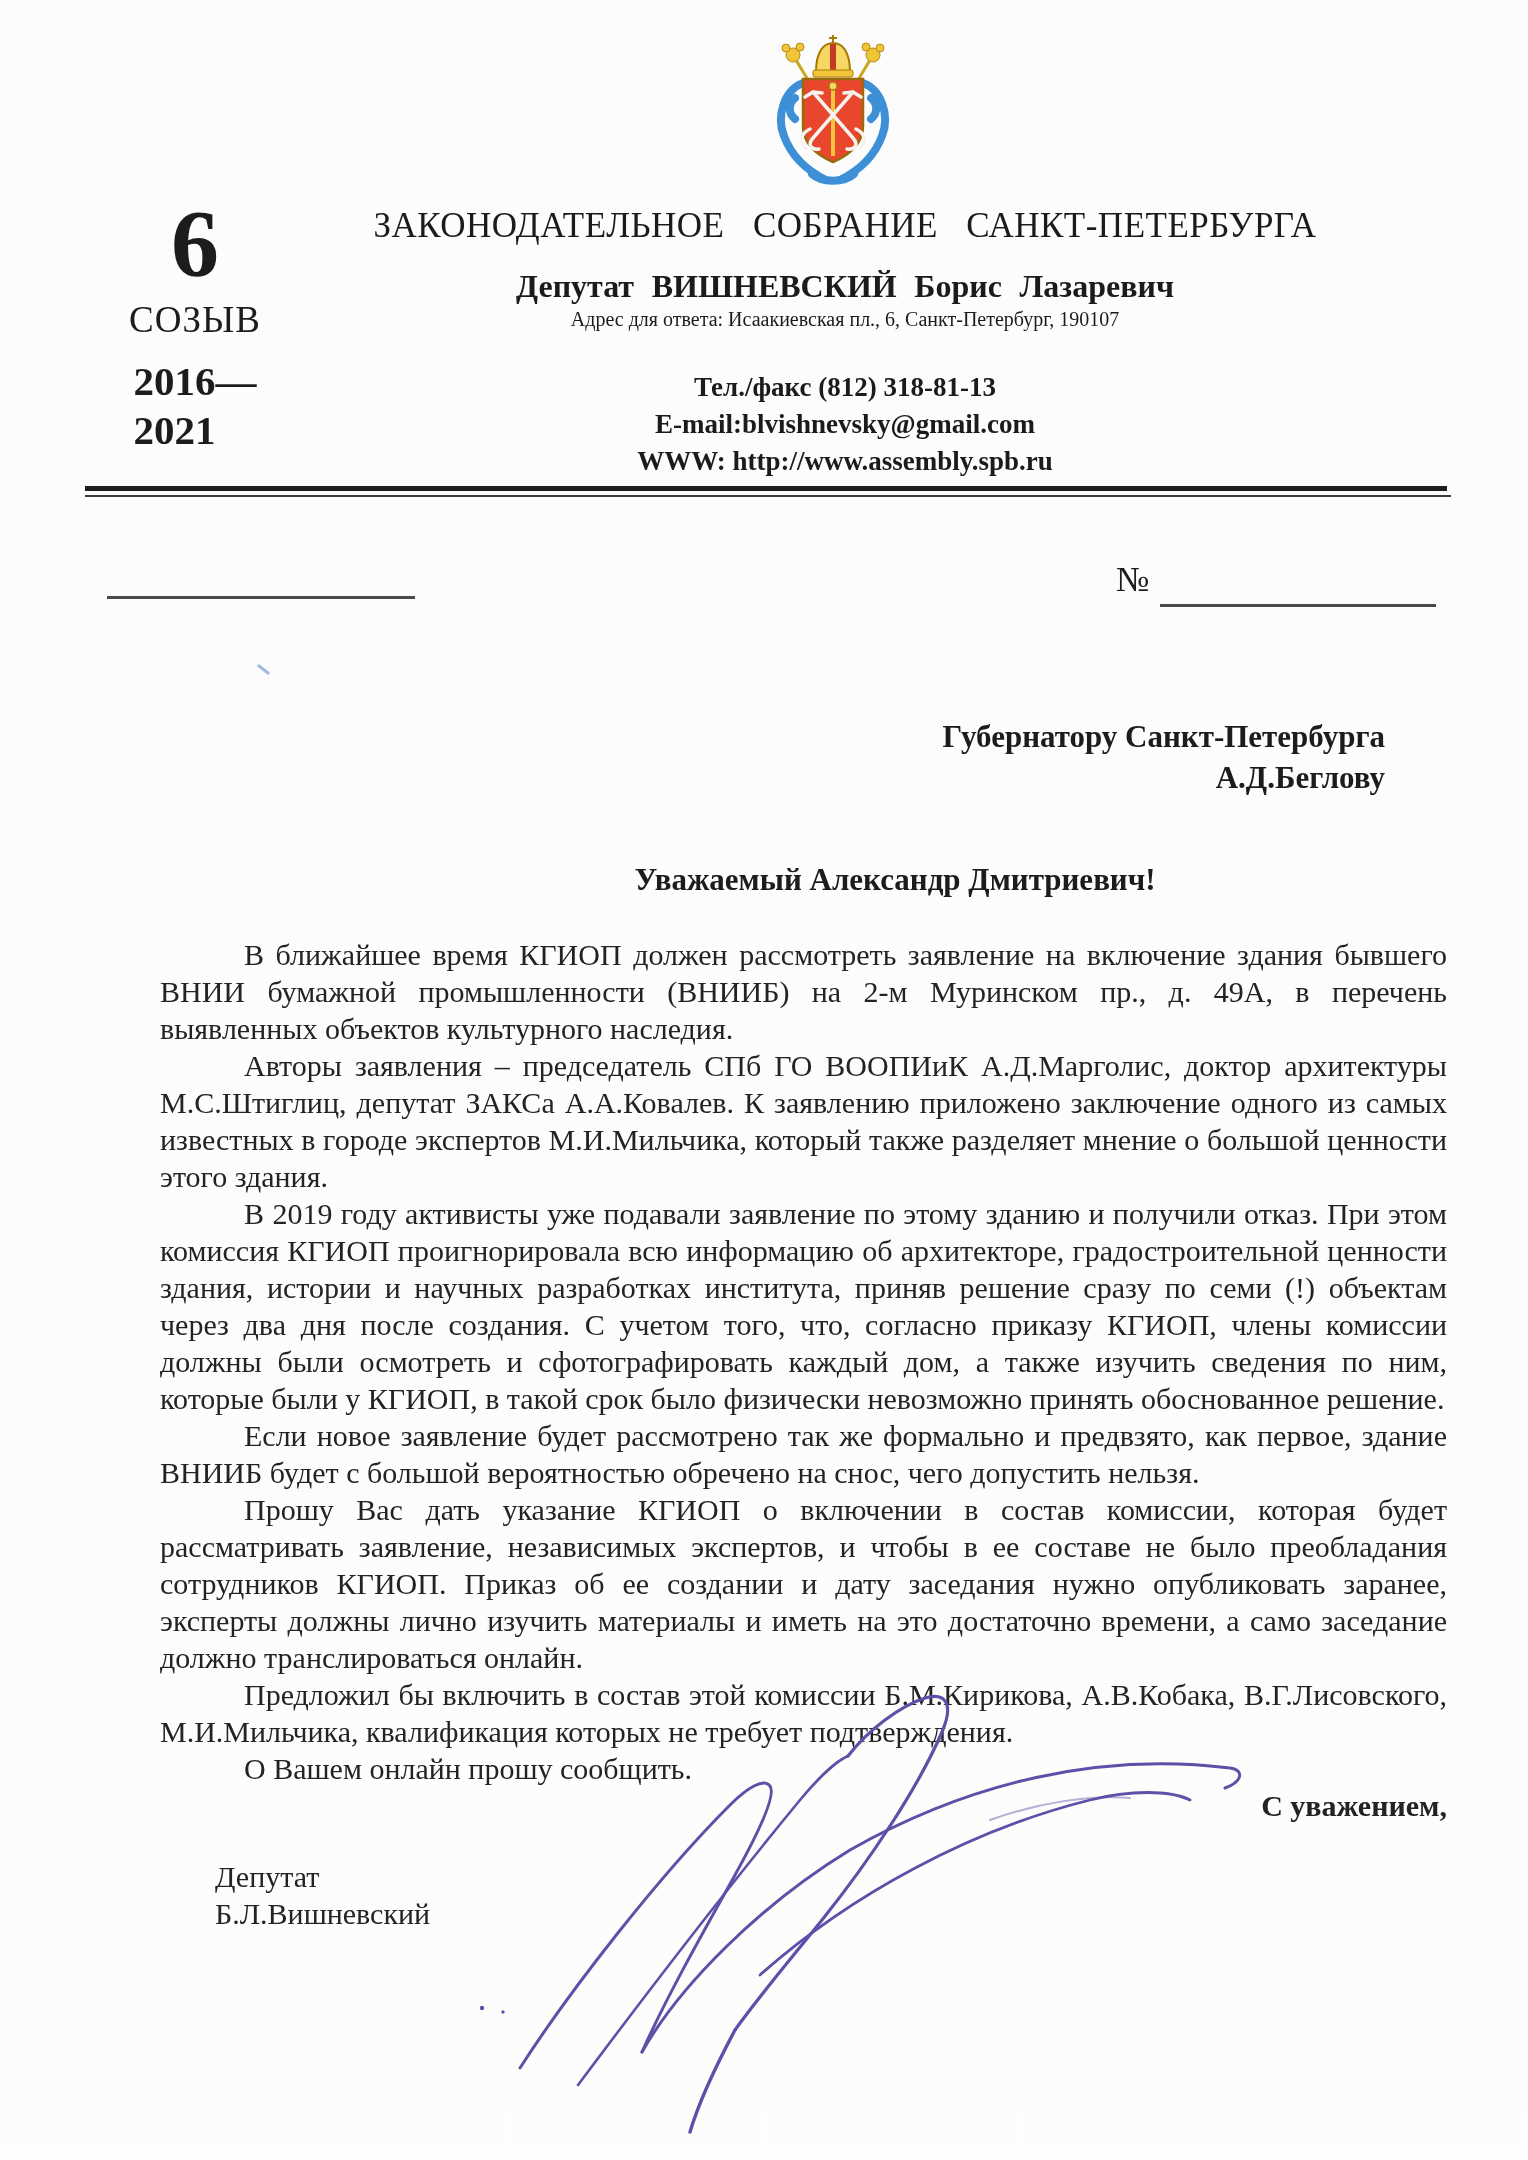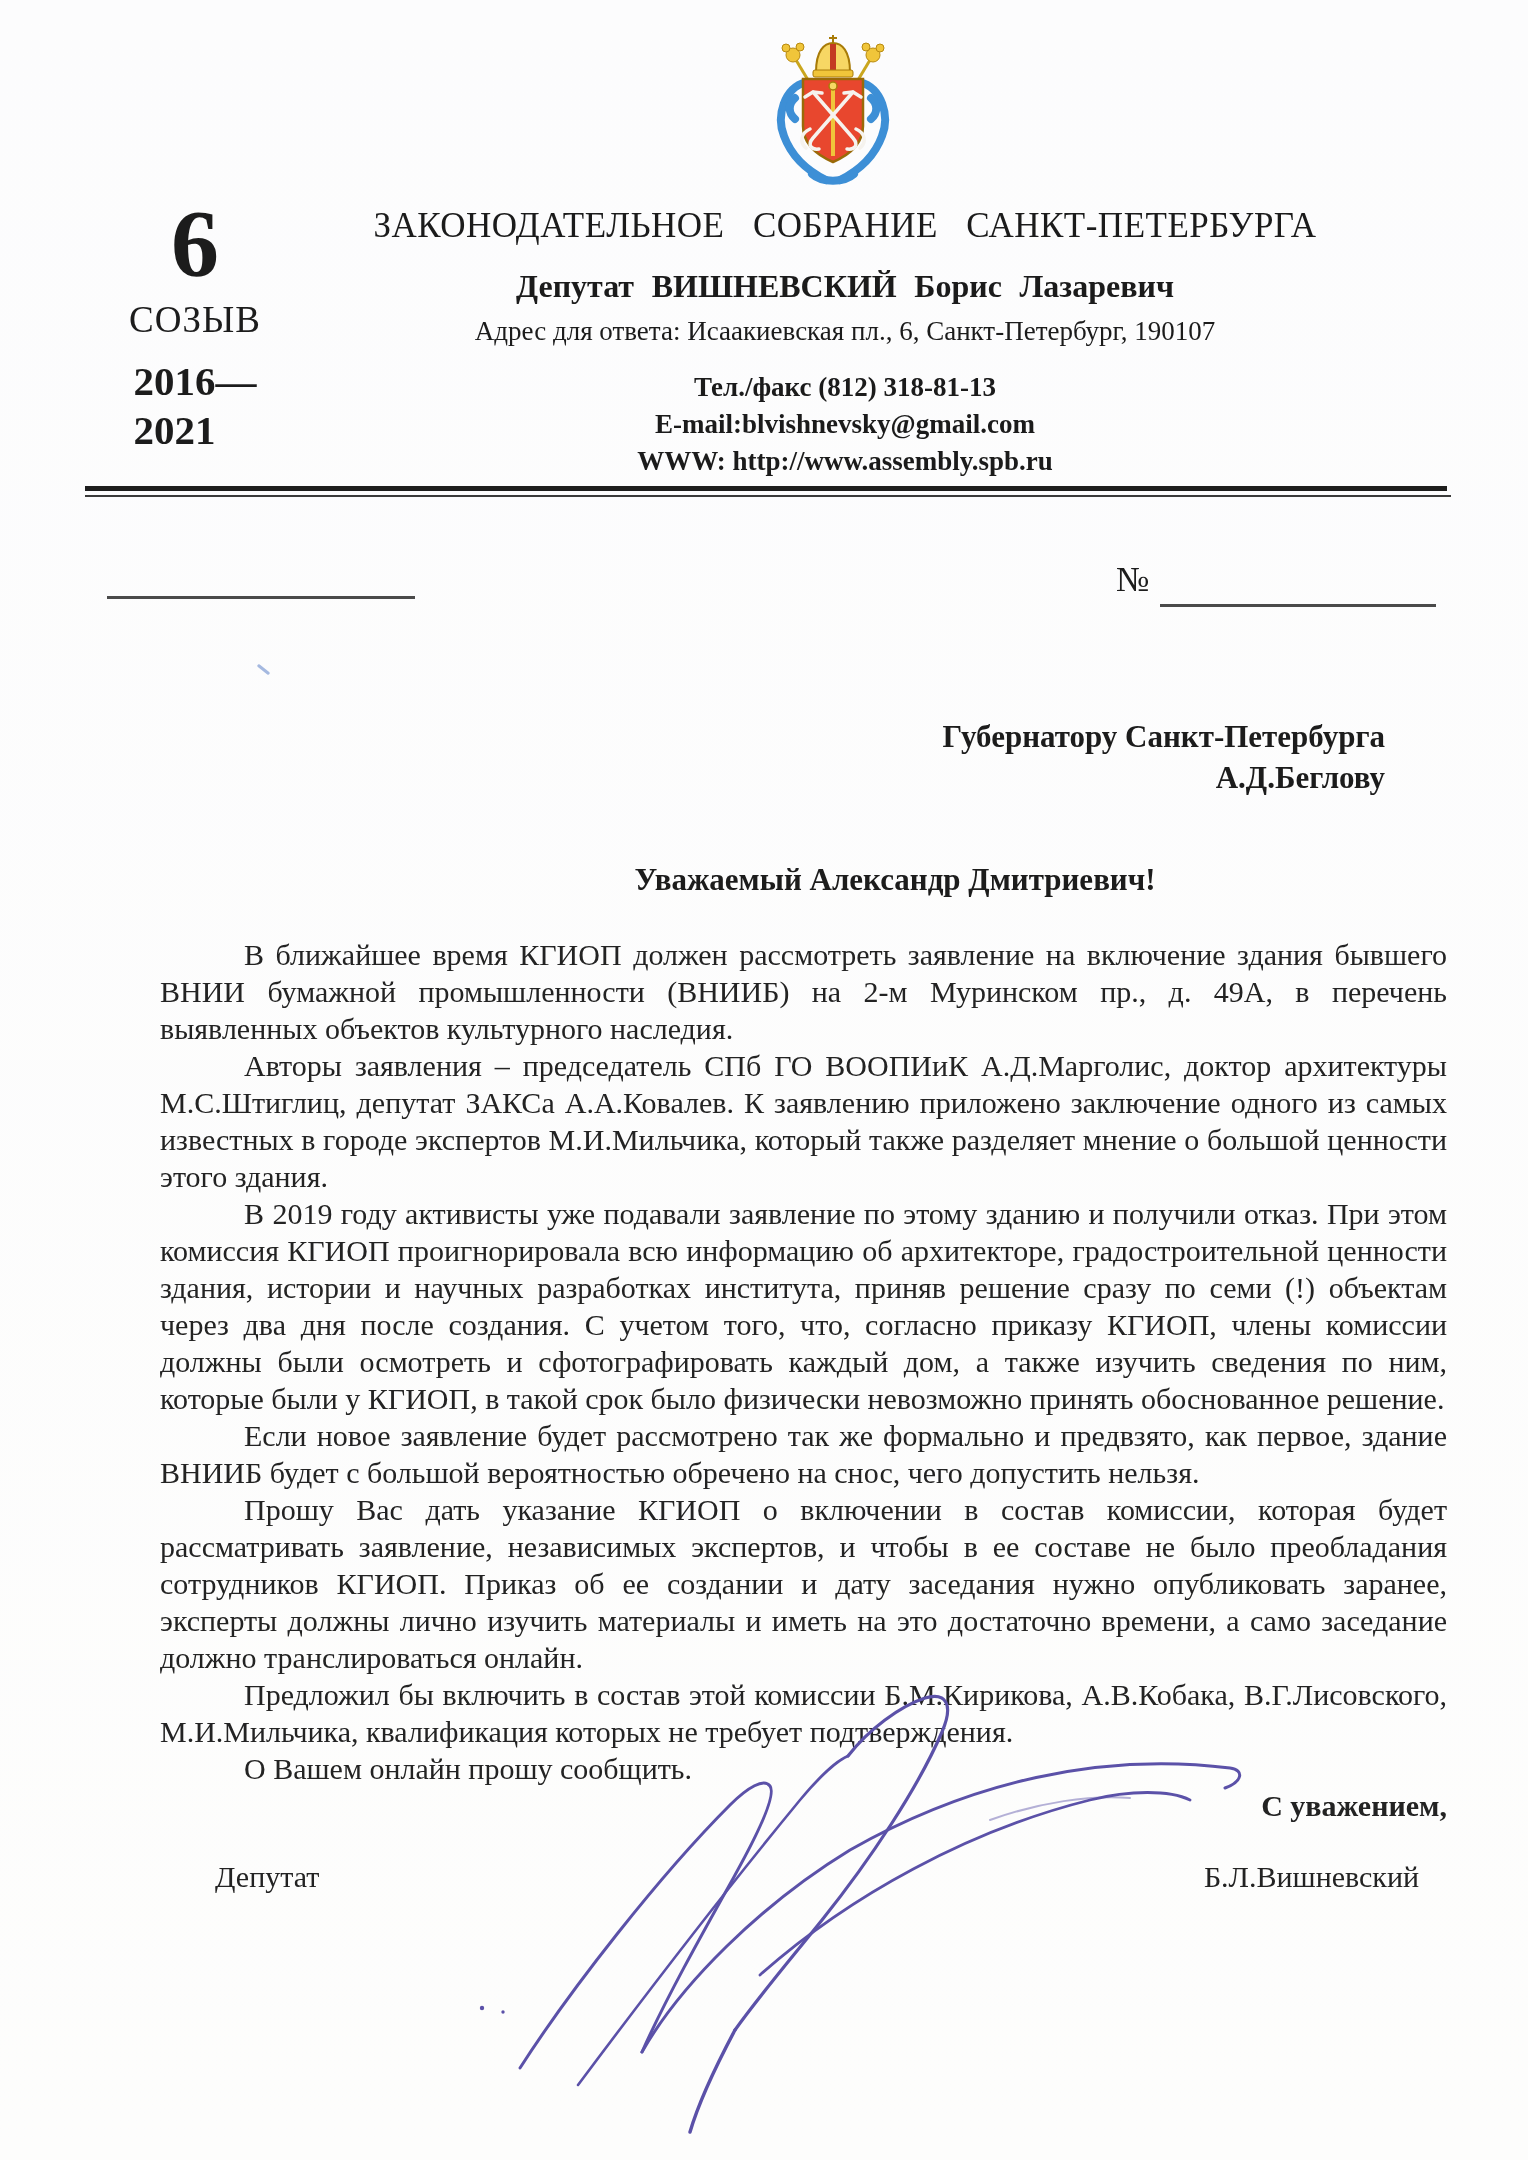--- a/index.html
+++ b/index.html
@@ -17,21 +17,21 @@
   .emblem { position: absolute; left: 766px; top: 34px; width: 134px; height: 154px; }
 
   .conv { position: absolute; left: 100px; top: 196px; width: 190px; text-align: center; color: #1c1c1c; }
   .conv-num   { font-size: 96px; font-weight: bold; line-height: 1.0; }
   .conv-label { font-size: 37px; letter-spacing: 1px; margin-top: 6px; }
   .conv-years { display: inline-block; text-align: left; font-size: 41px; font-weight: bold; line-height: 1.2; margin-top: 16px; }
 
   .lh-line { position: absolute; left: 250px; width: 1190px; text-align: center; color: #1b1b1b; }
   .lh-org     { top: 206px; font-size: 35px; font-weight: normal; letter-spacing: 0.5px; word-spacing: 0.55em; }
   .lh-deputy  { top: 268px; font-size: 32px; font-weight: bold; word-spacing: 0.3em; }
-  .lh-address { top: 316px; font-size: 27px; }
+  .lh-address { top: 308px; font-size: 20px; }
   .lh-phone   { top: 372px; font-size: 27px; font-weight: bold; }
   .lh-email   { top: 409px; font-size: 27px; font-weight: bold; }
   .lh-www     { top: 446px; font-size: 27px; font-weight: bold; }
 
   .rule-thick { position: absolute; left: 85px; top: 486px; width: 1362px; height: 5px; background: #1e1e1e; }
   .rule-thin  { position: absolute; left: 85px; top: 495px; width: 1366px; height: 2px; background: #3a3a3a; }
 
   
   .date-underline   { position: absolute; left: 107px; top: 596px; width: 308px; height: 3px; background: #4a4a4a; }
   .number-label     { position: absolute; left: 1116px; top: 560px; font-size: 35px; color: #1d1d1d; }
@@ -46,21 +46,21 @@
   .salutation { position: absolute; left: 345px; top: 862px; width: 1100px; text-align: center;
                 font-weight: bold; font-size: 31px; color: #1c1c1c; }
 
   
   .body-text { position: absolute; left: 160px; top: 936px; width: 1287px;
                font-size: 30px; line-height: 37px; text-align: justify; color: #232323; }
   .body-text p { margin: 0; text-indent: 84px; }
 
   .regards  { margin-top: 34px; padding-left: 55px; text-align: right; text-indent: 0; font-weight: bold; }
   .sign-row { display: flex; justify-content: space-between; align-items: baseline;
-              margin-top: 34px; padding-left: 55px; padding-right: 28px; }
+              margin-top: 34px; padding-left: 55px; padding-right: 28px; flex-direction: column; }
 
   
   .signature { position: absolute; left: 430px; top: 1690px; width: 920px; height: 450px; pointer-events: none; }
   .signature path { fill: none; stroke: #5b51a8; stroke-linecap: round; }
 </style>
 </head>
 <body>
 
 <div class="page">
 

